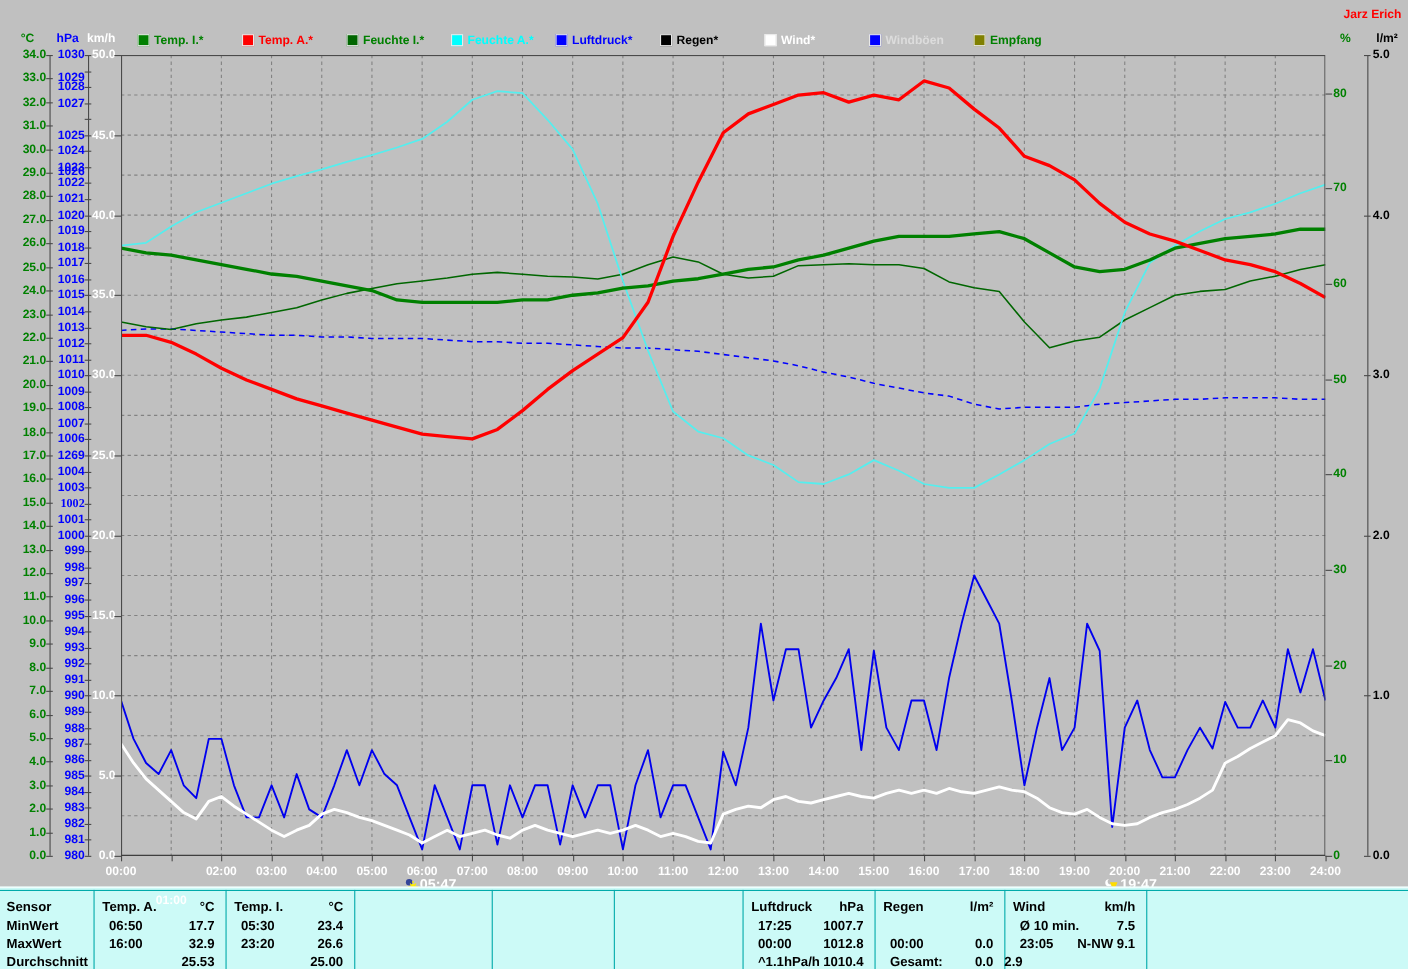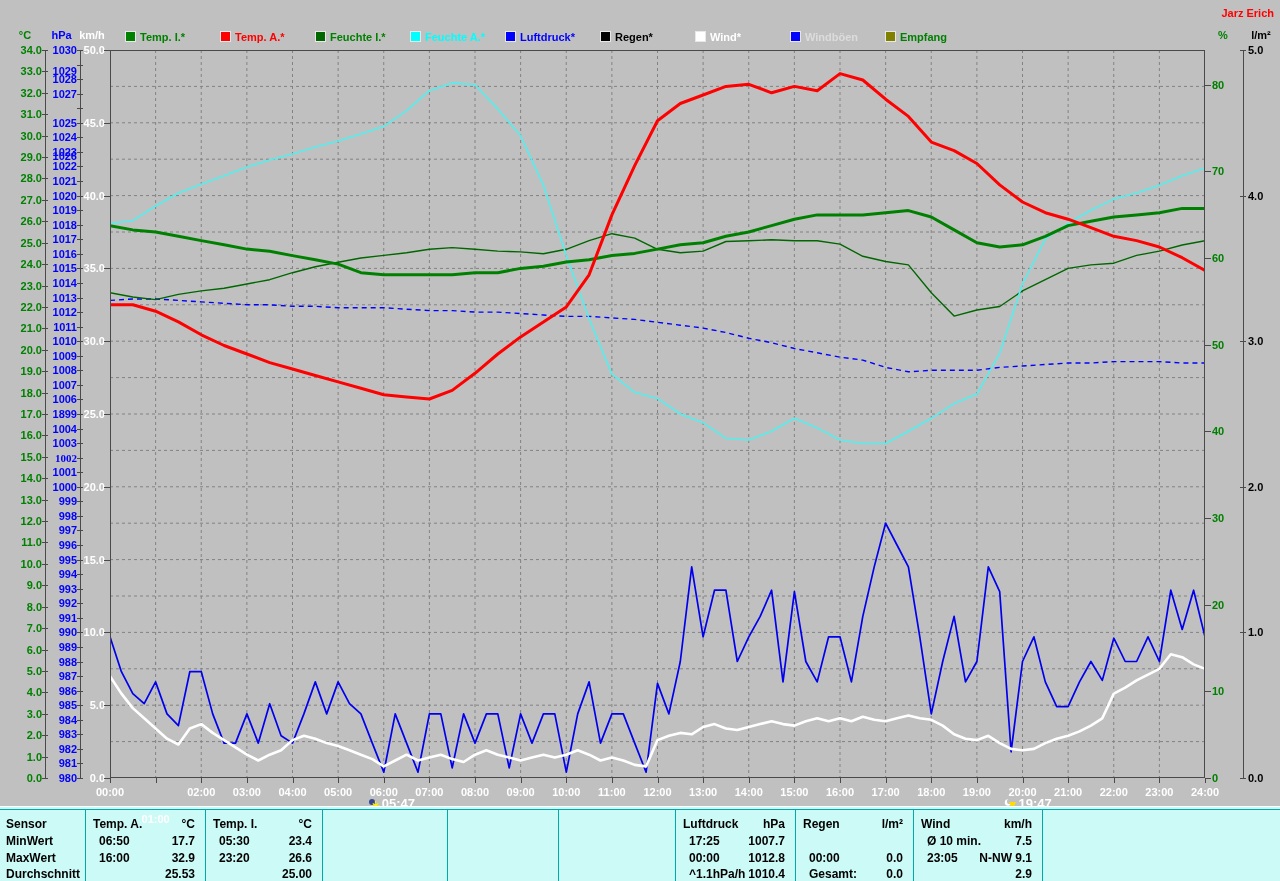--- a/index.html
+++ b/index.html
@@ -191,21 +191,21 @@
       <div class="tcell" style="left: 809px; top: 44px;">00:00</div>
       <div class="tcell" style="left: 795px; top: 44px; width: 108px; text-align: right;">0.0</div>
       <div class="tcell" style="left: 809px; top: 60px;">Gesamt:</div>
       <div class="tcell" style="left: 795px; top: 60px; width: 108px; text-align: right;">0.0</div>
       <div class="tcell" style="left: 921px; top: 10px;">Wind</div>
       <div class="tcell" style="left: 913px; top: 10px; width: 119px; text-align: right;">km/h</div>
       <div class="tcell" style="left: 927px; top: 27px;">Ø 10 min.</div>
       <div class="tcell" style="left: 913px; top: 27px; width: 119px; text-align: right;">7.5</div>
       <div class="tcell" style="left: 927px; top: 44px;">23:05</div>
       <div class="tcell" style="left: 913px; top: 44px; width: 119px; text-align: right;">N-NW 9.1</div>
-      <div class="tcell" style="left: 913px; top: 60px; width: 119px; text-align: right;">2.9</div>
+      <div class="tcell" style="left: 913px; top: 60px; width: 119px; text-align: left;">2.9</div>
     </div>
 <div class="abs ylab" style="left: 8px; top: 44px; width: 34px; text-align: right; color: rgb(0, 128, 0);">34.0</div>
     <div class="abs" style="left: 42px; top: 50px; width: 6px; height: 1px; background: rgb(74, 74, 74);"></div>
     <div class="abs ylab" style="left: 8px; top: 65.4118px; width: 34px; text-align: right; color: rgb(0, 128, 0);">33.0</div>
     <div class="abs" style="left: 42px; top: 71.4118px; width: 6px; height: 1px; background: rgb(74, 74, 74);"></div>
     <div class="abs ylab" style="left: 8px; top: 86.8235px; width: 34px; text-align: right; color: rgb(0, 128, 0);">32.0</div>
     <div class="abs" style="left: 42px; top: 92.8235px; width: 6px; height: 1px; background: rgb(74, 74, 74);"></div>
     <div class="abs ylab" style="left: 8px; top: 108.235px; width: 34px; text-align: right; color: rgb(0, 128, 0);">31.0</div>
     <div class="abs" style="left: 42px; top: 114.235px; width: 6px; height: 1px; background: rgb(74, 74, 74);"></div>
     <div class="abs ylab" style="left: 8px; top: 129.647px; width: 34px; text-align: right; color: rgb(0, 128, 0);">30.0</div>
@@ -313,21 +313,21 @@
     <div class="abs ylab" style="left: 46px; top: 335.2px; width: 31px; text-align: right; color: rgb(0, 0, 255);">1010</div>
     <div class="abs" style="left: 77px; top: 341.2px; width: 6px; height: 1px; background: rgb(74, 74, 74);"></div>
     <div class="abs ylab" style="left: 46px; top: 349.76px; width: 31px; text-align: right; color: rgb(0, 0, 255);">1009</div>
     <div class="abs" style="left: 77px; top: 355.76px; width: 6px; height: 1px; background: rgb(74, 74, 74);"></div>
     <div class="abs ylab" style="left: 46px; top: 364.32px; width: 31px; text-align: right; color: rgb(0, 0, 255);">1008</div>
     <div class="abs" style="left: 77px; top: 370.32px; width: 6px; height: 1px; background: rgb(74, 74, 74);"></div>
     <div class="abs ylab" style="left: 46px; top: 378.88px; width: 31px; text-align: right; color: rgb(0, 0, 255);">1007</div>
     <div class="abs" style="left: 77px; top: 384.88px; width: 6px; height: 1px; background: rgb(74, 74, 74);"></div>
     <div class="abs ylab" style="left: 46px; top: 393.44px; width: 31px; text-align: right; color: rgb(0, 0, 255);">1006</div>
     <div class="abs" style="left: 77px; top: 399.44px; width: 6px; height: 1px; background: rgb(74, 74, 74);"></div>
-    <div class="abs ylab" style="left: 46px; top: 408px; width: 31px; text-align: right; color: rgb(0, 0, 255);">1899</div>
+    <div class="abs ylab" style="left: 46px; top: 408px; width: 31px; text-align: right; color: rgb(0, 0, 255);">1269</div>
     <div class="abs" style="left: 77px; top: 414px; width: 6px; height: 1px; background: rgb(74, 74, 74);"></div>
     <div class="abs ylab" style="left: 46px; top: 422.56px; width: 31px; text-align: right; color: rgb(0, 0, 255);">1004</div>
     <div class="abs" style="left: 77px; top: 428.56px; width: 6px; height: 1px; background: rgb(74, 74, 74);"></div>
     <div class="abs ylab" style="left: 46px; top: 437.12px; width: 31px; text-align: right; color: rgb(0, 0, 255);">1003</div>
     <div class="abs" style="left: 77px; top: 443.12px; width: 6px; height: 1px; background: rgb(74, 74, 74);"></div>
     <div class="abs ylab" style="left: 46px; top: 451.68px; width: 31px; text-align: right; color: rgb(0, 0, 255); font-family: Liberation Serif, serif;">1002</div>
     <div class="abs" style="left: 77px; top: 457.68px; width: 6px; height: 1px; background: rgb(74, 74, 74);"></div>
     <div class="abs ylab" style="left: 46px; top: 466.24px; width: 31px; text-align: right; color: rgb(0, 0, 255);">1001</div>
     <div class="abs" style="left: 77px; top: 472.24px; width: 6px; height: 1px; background: rgb(74, 74, 74);"></div>
     <div class="abs ylab" style="left: 46px; top: 480.8px; width: 31px; text-align: right; color: rgb(0, 0, 255);">1000</div>

